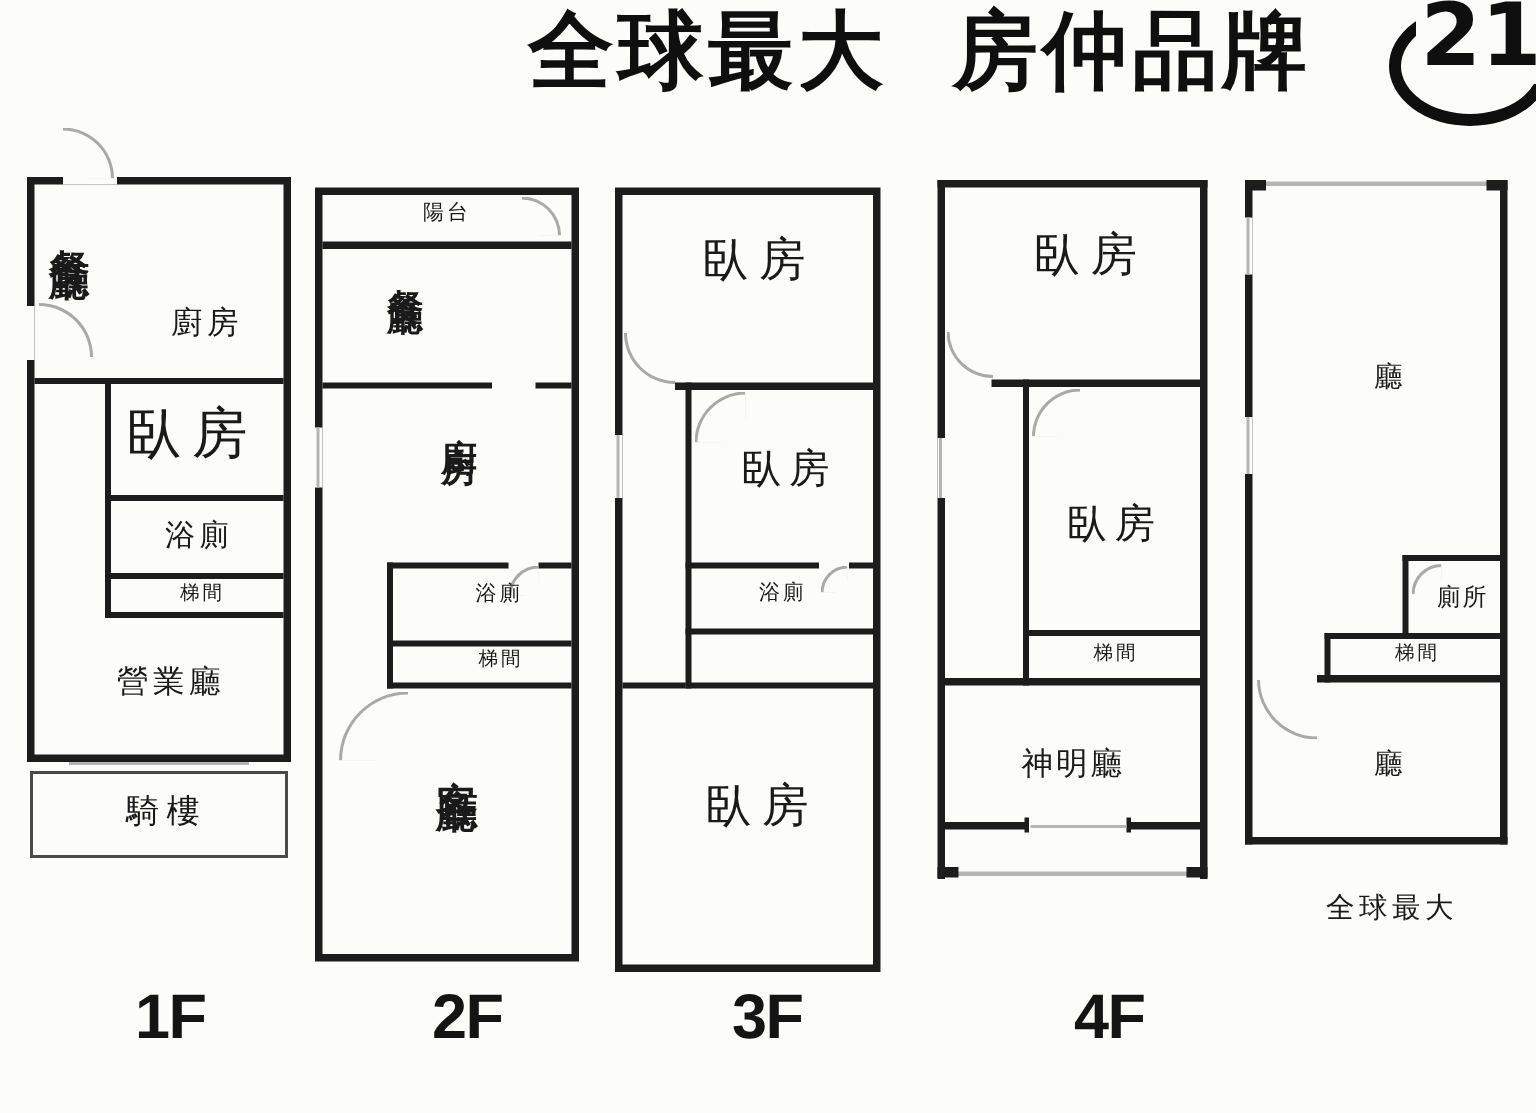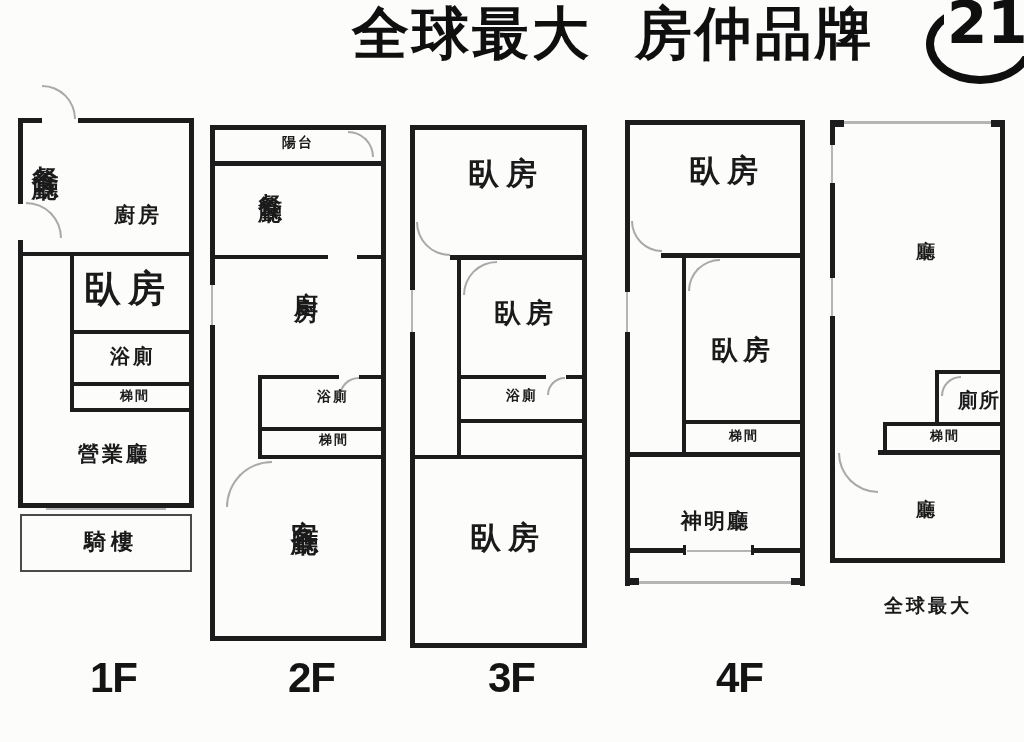--- a/index.html
+++ b/index.html
@@ -12,21 +12,21 @@
   html,body{background:#fff}
   #stage{
     position:relative;width:1024px;height:742px;background:var(--bg);
     overflow:hidden;font-family:"DejaVu Sans",sans-serif;color:var(--text);
   }
   .abs{position:absolute}
   .w{position:absolute;background:var(--wall)}
   .thinline{position:absolute;background:var(--thin)}
   .gap{position:absolute;background:var(--bg)}
   .box{position:absolute;border:5px solid var(--wall);background:transparent}
-  .lbl{position:absolute;font-weight:700;color:var(--text);white-space:nowrap;line-height:1.05}
+  .lbl{position:absolute;font-weight:400;color:var(--text);white-space:nowrap;line-height:1.05}
   .vlbl{position:absolute;font-weight:700;color:var(--text);writing-mode:vertical-rl;text-orientation:upright;line-height:1;letter-spacing:6px}
   .flabel{position:absolute;font-family:"Liberation Sans","DejaVu Sans",sans-serif;font-weight:700;font-size:42px;color:#141414;letter-spacing:-1px}
   .arcA,.arcB,.arcC,.arcD{position:absolute;background:transparent}
   .arcA{border-top:2px solid #a9a9a9;border-left:2px solid #a9a9a9;border-top-left-radius:100%}
   .arcB{border-top:2px solid #a9a9a9;border-right:2px solid #a9a9a9;border-top-right-radius:100%}
   .arcC{border-bottom:2px solid #a9a9a9;border-left:2px solid #a9a9a9;border-bottom-left-radius:100%}
   .hdr{
     position:absolute;left:352px;top:-4px;font-size:57px;font-weight:900;
     letter-spacing:3px;word-spacing:20px;color:#0f0f0f;white-space:nowrap;
   }
@@ -139,21 +139,21 @@
     <div class="thinline" style="left:62px;top:430px;width:64px;height:2px"></div>
 
     <div class="gap" style="left:0;top:172px;width:5px;height:40px"></div>
     <div class="thinline" style="left:1px;top:172px;width:2px;height:40px"></div>
     <div class="arcC" style="left:6px;top:101px;width:31px;height:31px"></div>
     <div class="arcA" style="left:63px;top:139px;width:32px;height:32px"></div>
 
     <div class="lbl" style="left:64px;top:34px;font-size:31px;letter-spacing:7px">臥房</div>
     <div class="lbl" style="left:86px;top:216px;font-size:27px;letter-spacing:5px">臥房</div>
     <div class="lbl" style="left:104px;top:309px;font-size:13px;letter-spacing:2px">梯間</div>
-    <div class="lbl" style="left:56px;top:390px;font-size:21px;letter-spacing:2px">神明廳</div>
+    <div class="lbl" style="left:56px;top:378px;font-size:21px;letter-spacing:2px">神明廳</div>
   </div>
   <div class="flabel" style="left:716px;top:654px">4F</div>
 
   <div class="abs" style="left:830px;top:120px;width:188px;height:450px">
     <div class="box" style="left:0;top:0;width:175px;height:443px;border-top:none"></div>
     <div class="thinline" style="left:10px;top:1px;width:155px;height:3px"></div>
     <div class="w" style="left:0;top:0;width:14px;height:7px"></div>
     <div class="w" style="left:161px;top:0;width:14px;height:7px"></div>
     <div class="w" style="left:105px;top:250px;width:65px;height:4px"></div>
     <div class="w" style="left:105px;top:250px;width:4px;height:56px"></div>
@@ -162,19 +162,19 @@
     <div class="w" style="left:48px;top:330px;width:122px;height:5px"></div>
 
     <div class="gap" style="left:0;top:25px;width:5px;height:38px"></div>
     <div class="thinline" style="left:1px;top:25px;width:2px;height:38px"></div>
     <div class="gap" style="left:0;top:158px;width:5px;height:38px"></div>
     <div class="thinline" style="left:1px;top:158px;width:2px;height:38px"></div>
     <div class="arcC" style="left:8px;top:333px;width:40px;height:40px"></div>
     <div class="arcA" style="left:111px;top:256px;width:20px;height:20px"></div>
 
     <div class="lbl" style="left:86px;top:122px;font-size:19px">廳</div>
-    <div class="lbl" style="left:128px;top:270px;font-size:20px;letter-spacing:1px">廁所</div>
+    <div class="lbl" style="left:128px;top:270px;font-size:16px;letter-spacing:1px">廁所</div>
     <div class="lbl" style="left:100px;top:309px;font-size:13px;letter-spacing:2px">梯間</div>
     <div class="lbl" style="left:86px;top:380px;font-size:19px">廳</div>
   </div>
   <div class="lbl" style="left:884px;top:596px;font-size:19px;letter-spacing:3px">全球最大</div>
 
 </div>
 
 </body></html>

